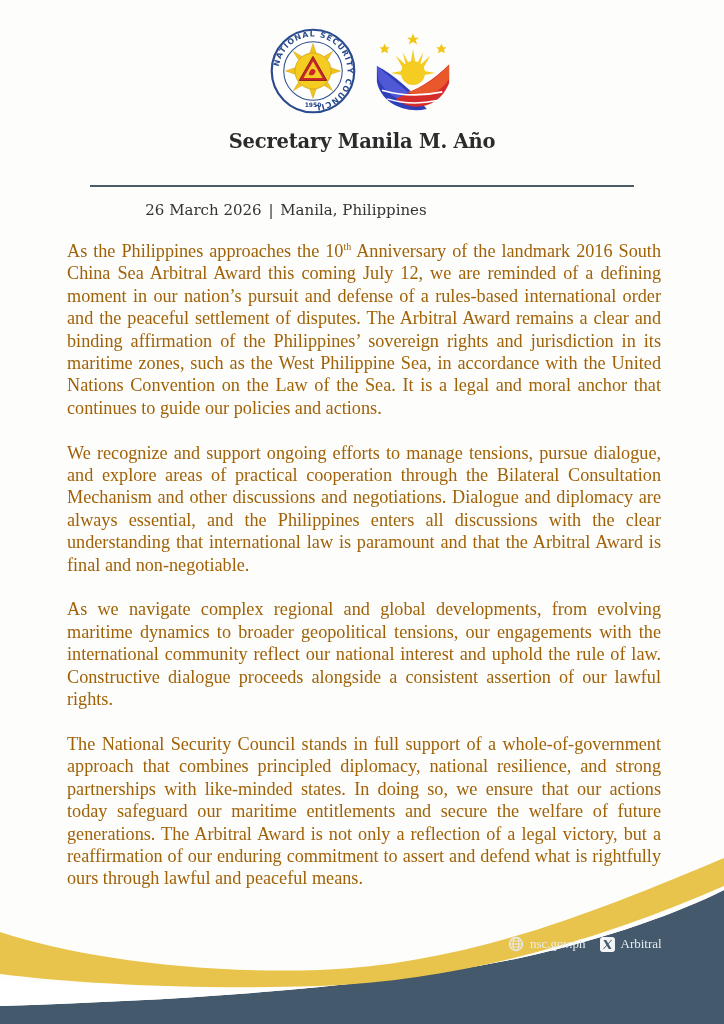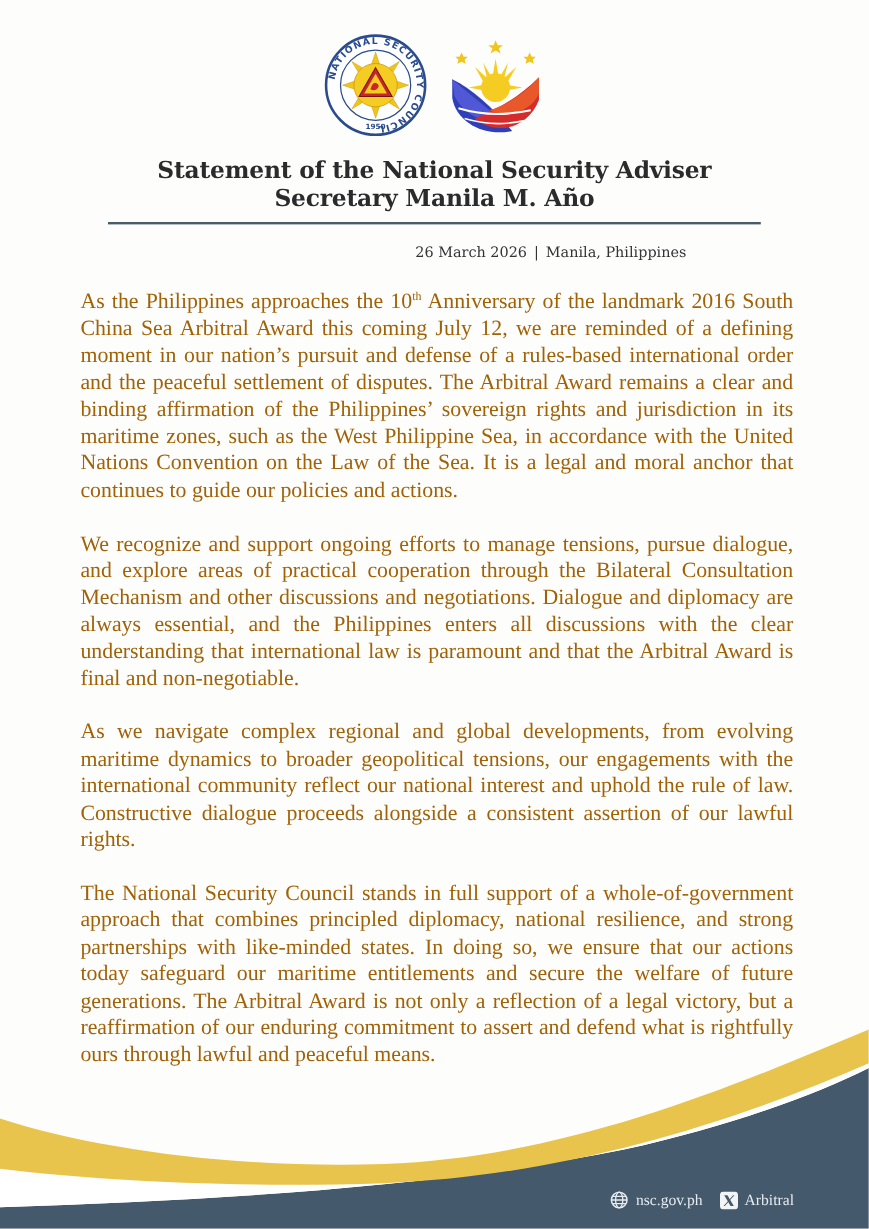--- a/index.html
+++ b/index.html
@@ -60,22 +60,22 @@
       left: 90px;
       width: 544px;
       height: 2px;
       background: #4a5d66;
     }
     .dateline {
       position: absolute;
       top: 199px;
       left: 0;
       width: 572px;
-      text-align: right;
-      font-size: 12px;
+      text-align: center;
+      font-size: 15px;
       line-height: 22px;
       color: #333;
     }
     .dateline .sep { margin: 0 2px; }
     .body-text {
       position: absolute;
       top: 240px;
       left: 67px;
       width: 594px;
       font-family: "Liberation Serif", "DejaVu Serif", serif;
@@ -96,21 +96,21 @@
     }
     .waves {
       position: absolute;
       left: 0;
       top: 840px;
       width: 724px;
       height: 184px;
     }
     .footer {
       position: absolute;
-      top: 989px;
+      top: 933px;
       left: 508px;
       height: 22px;
       display: flex;
       align-items: center;
       font-family: "Liberation Serif", serif;
       font-size: 13px;
       color: #e6ebef;
     }
     .footer .item {
       display: flex;
@@ -174,21 +174,20 @@
       <path d="M8,42 C 28,52 48,70 66,92 C 40,98 12,84 8,60 Z" fill="#2f3fb7"></path>
       <path d="M8,42 C 24,56 40,68 56,82 C 36,86 18,74 10,58 Z" fill="#5058d6"></path>
       <path d="M92,40 C 74,58 54,70 30,80 C 48,96 80,92 92,62 Z" fill="#d62b2b"></path>
       <path d="M92,40 C 78,56 62,66 44,72 C 60,80 84,74 92,56 Z" fill="#e8582a"></path>
       <path d="M14,70 C 34,76 56,78 84,72" stroke="#ffffff" stroke-width="2" fill="none"></path>
       <path d="M20,80 C 40,86 60,86 78,82" stroke="#ffffff" stroke-width="1.6" fill="none"></path>
     </svg>
   </div>
 
   <div class="title">
-    <div>Statement of the National Security Adviser</div>
     <div>Secretary Manila M. Año</div>
   </div>
 
   <div class="divider"></div>
 
   <div class="dateline">
     <span>26 March 2026</span>
     <span class="sep">|</span>
     <span>Manila, Philippines</span>
   </div>

